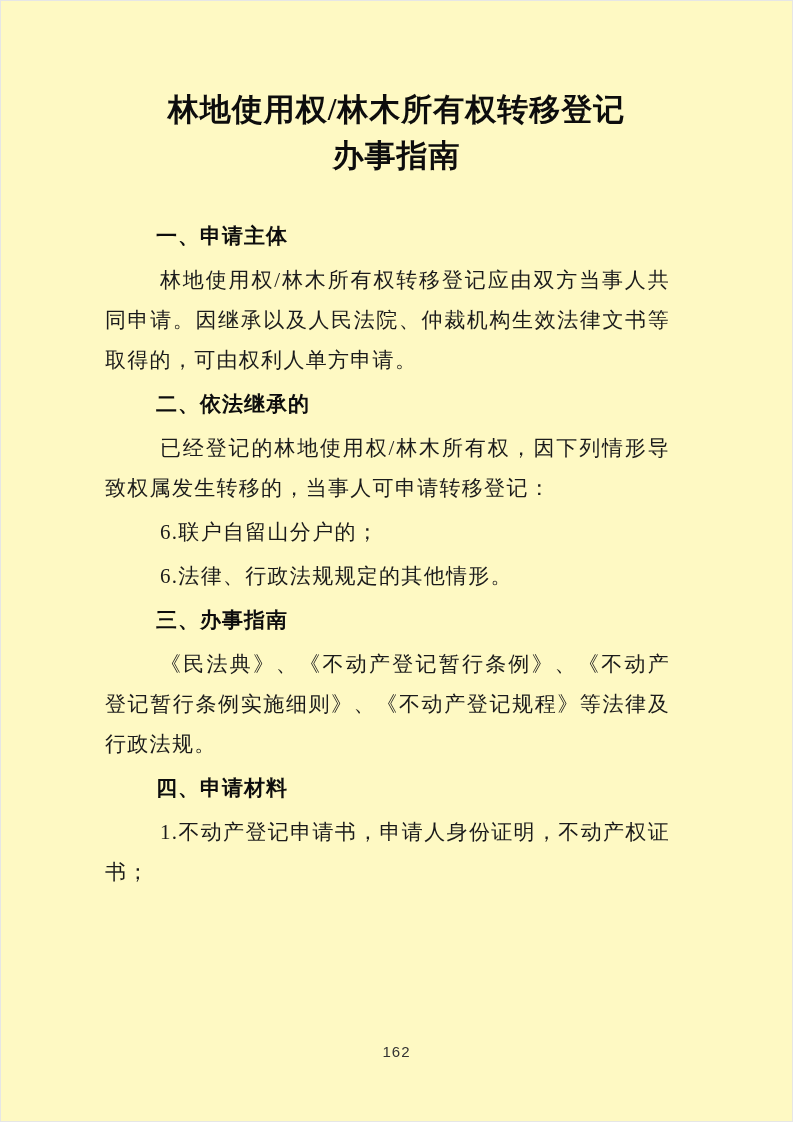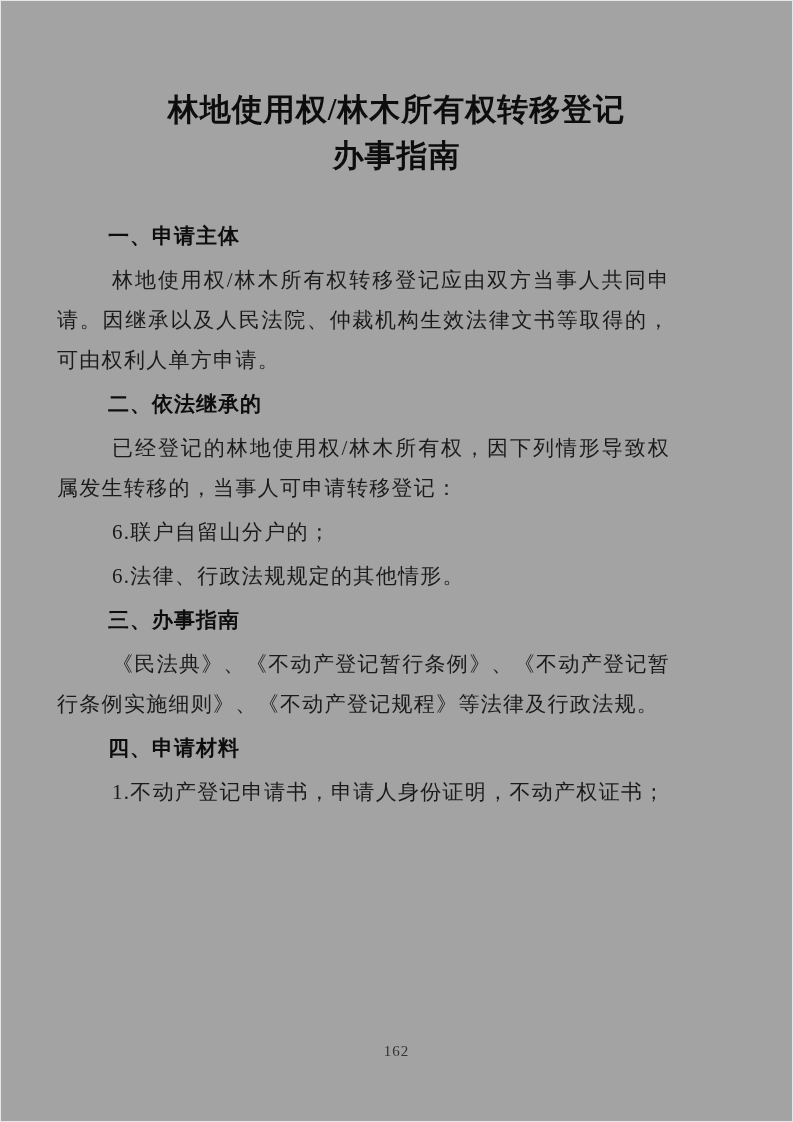--- a/index.html
+++ b/index.html
@@ -5,39 +5,39 @@
   html, body {
     margin: 0;
     padding: 0;
     background: #ffffff;
   }
   .page {
     position: relative;
     width: 793px;
     height: 1122px;
     margin: 0;
-    background: #a3a3a3;
+    background: #fef9c3;
     border: 1px solid #e6e6e6;
     box-sizing: border-box;
     overflow: hidden;
     color: #161616;
   }
   .doc-title {
     margin-top: 86px;
     text-align: center;
     font-family: "Liberation Serif", serif;
     font-weight: bold;
     font-size: 31px;
     line-height: 46px;
     letter-spacing: 1px;
     color: #0d0d0d;
   }
   .doc-body {
     margin-top: 37px;
-    padding: 0 118px 0 52px;
+    padding: 0 118px 0 100px;
     font-family: "Liberation Serif", serif;
     font-size: 21px;
     line-height: 40px;
     color: #1b1b1b;
   }
   .doc-body h2 {
     font-family: "Liberation Sans", sans-serif;
     font-size: 21px;
     font-weight: bold;
     margin: 0;
@@ -50,21 +50,21 @@
     text-indent: 55px;
     text-align: justify;
     letter-spacing: 1.3px;
   }
   .page-footer {
     position: absolute;
     bottom: 62px;
     left: 0;
     right: 0;
     text-align: center;
-    font-family: Liberation Serif, serif;
+    font-family: Liberation Sans, sans-serif;
     font-size: 15px;
     line-height: 1;
     letter-spacing: 1px;
     color: #333333;
   }
 </style>
 </head>
 <body>
 
 <main class="page">

